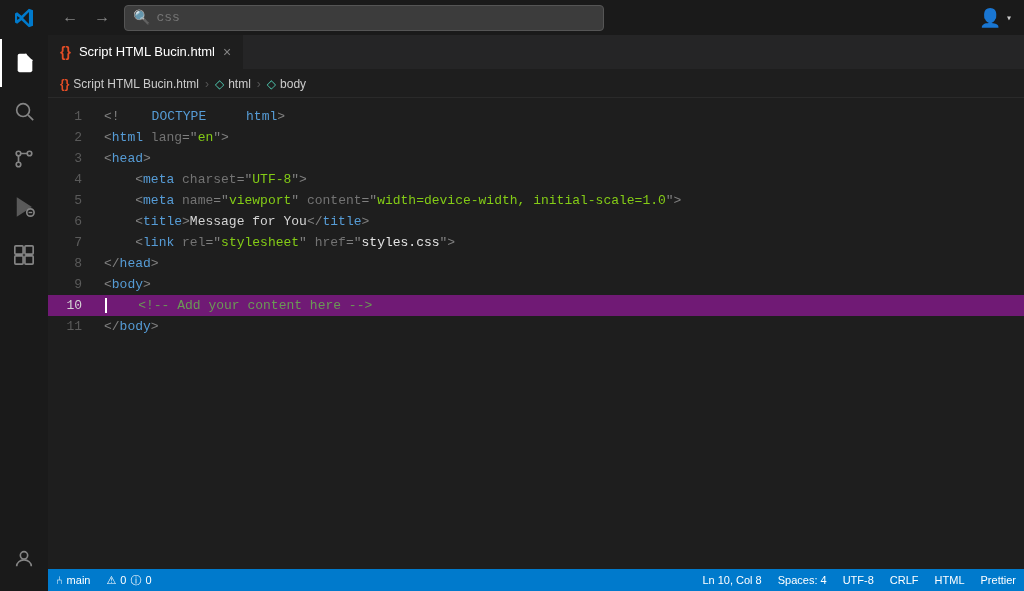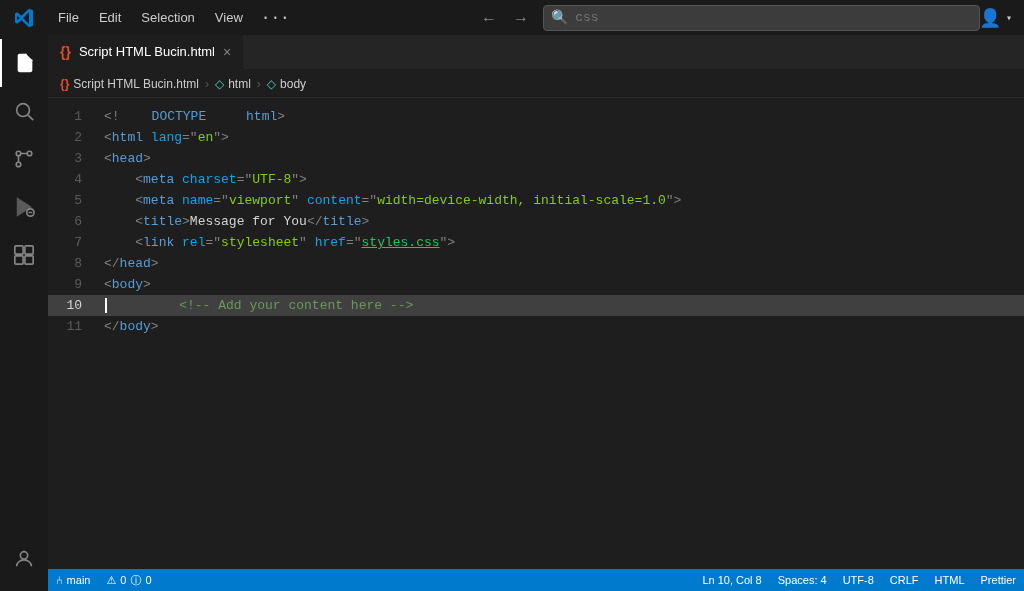--- a/index.html
+++ b/index.html
@@ -216,29 +216,29 @@
     }
     .line-number.active { color: #d4d4d4; }
     .line-content {
       flex: 1;
       padding-left: 6px;
       white-space: pre;
       font-size: 13px;
     }
     
     .tag { color: #569cd6; }
-    .attr-name { color: #0ea5e9; text-align: center; }
+    .attr-name { color: #737373; text-align: center; }
     .attr-value { color: #84cc16; }
-    .link-value { color: #22c55e; text-decoration: underline; }
-    .comment { color: #6a9955; margin-left: 41px; }
+    .link-value { color: #e5e5e5; }
+    .comment { color: #6a9955; }
     .text-white { color: #d4d4d4; }
     .punct { color: #808080; }
     .doctype { color: #569cd6; padding-left: 32px; }
     .cursor-line {
-      background: #404040;
+      background: #701a75;
     }
     .cursor {
       display: inline-block;
       width: 2px;
       height: 15px;
       background: #fff;
       vertical-align: middle;
       margin-left: 1px;
     }
     #code-editor::-webkit-scrollbar { width: 10px; }
@@ -268,27 +268,20 @@
     }
   </style>
 </head>
 <body>
 
 <div id="titlebar">
   <div id="titlebar-logo">
     <svg class="vscode-logo" viewBox="0 0 100 100" fill="none">
       <path d="M74.7 3.8L37.4 38.6 15.6 21.4 5 27.5v45l10.6 6.1 21.8-17.2 37.3 34.8L95 89.2V10.8L74.7 3.8zM15.6 60.2V39.8l14.1 10.2-14.1 10.2zM74.7 79.6L45.3 50l29.4-29.6v59.2z" fill="#007ACC"></path>
     </svg>
-  </div>
-  <div id="menu-bar">
-    <div class="menu-item">File</div>
-    <div class="menu-item">Edit</div>
-    <div class="menu-item">Selection</div>
-    <div class="menu-item">View</div>
-    <div class="menu-dots">···</div>
   </div>
   <div id="nav-buttons">
     <div class="nav-btn">←</div>
     <div class="nav-btn">→</div>
   </div>
   <div id="search-bar">
     <span class="search-icon-small">🔍</span>
     <input type="text" placeholder="css" style="">
   </div>
   <div id="account-area">

